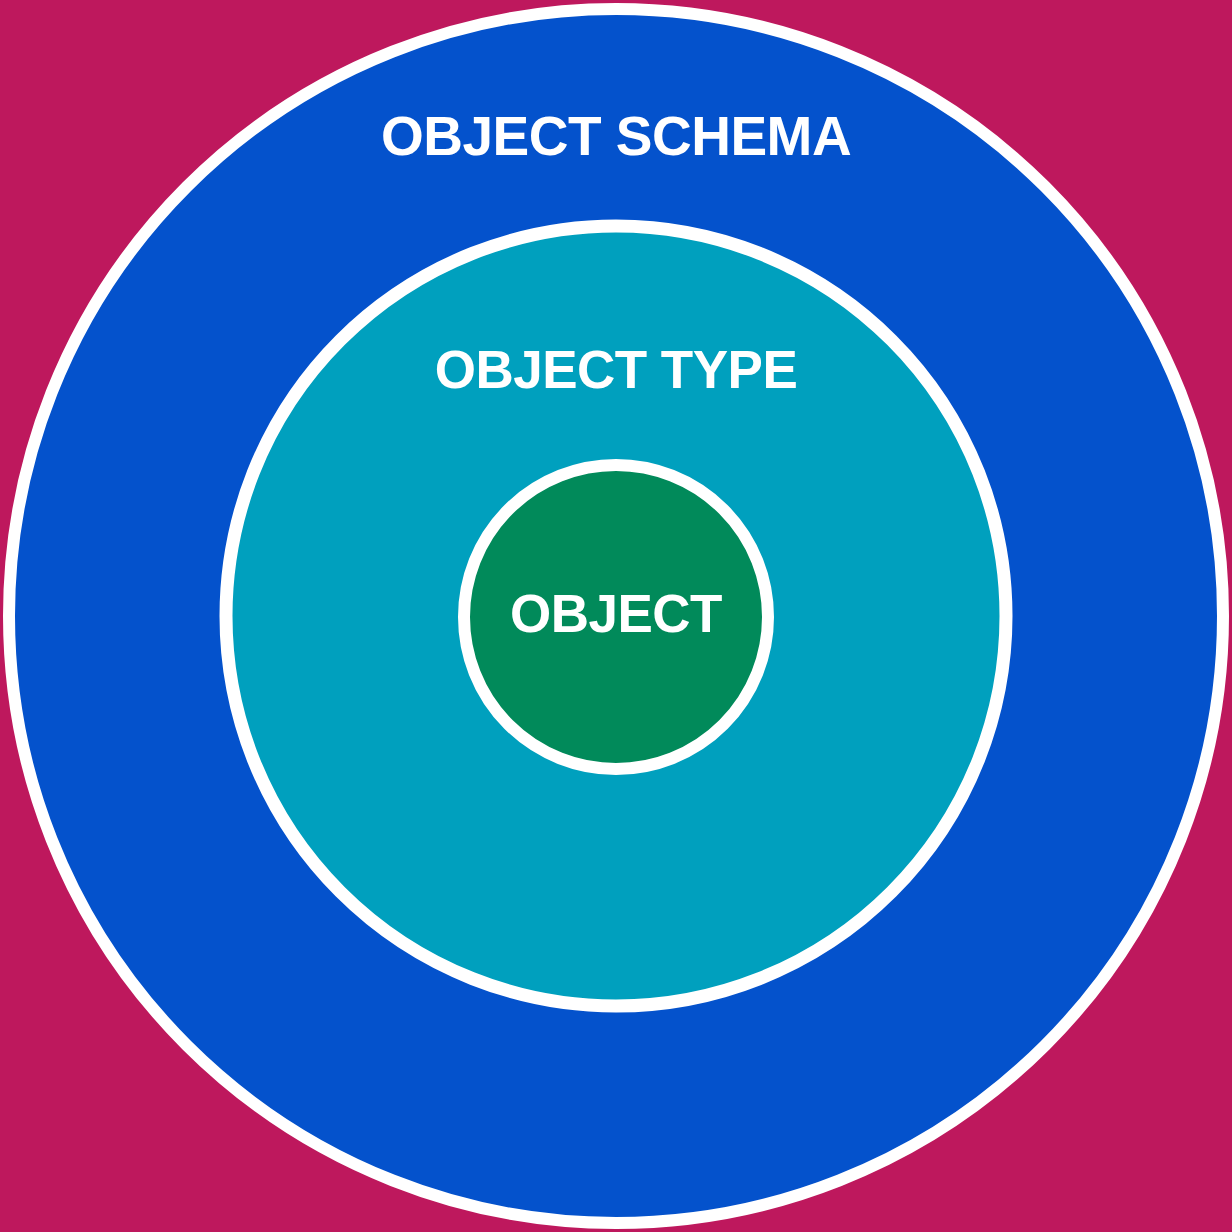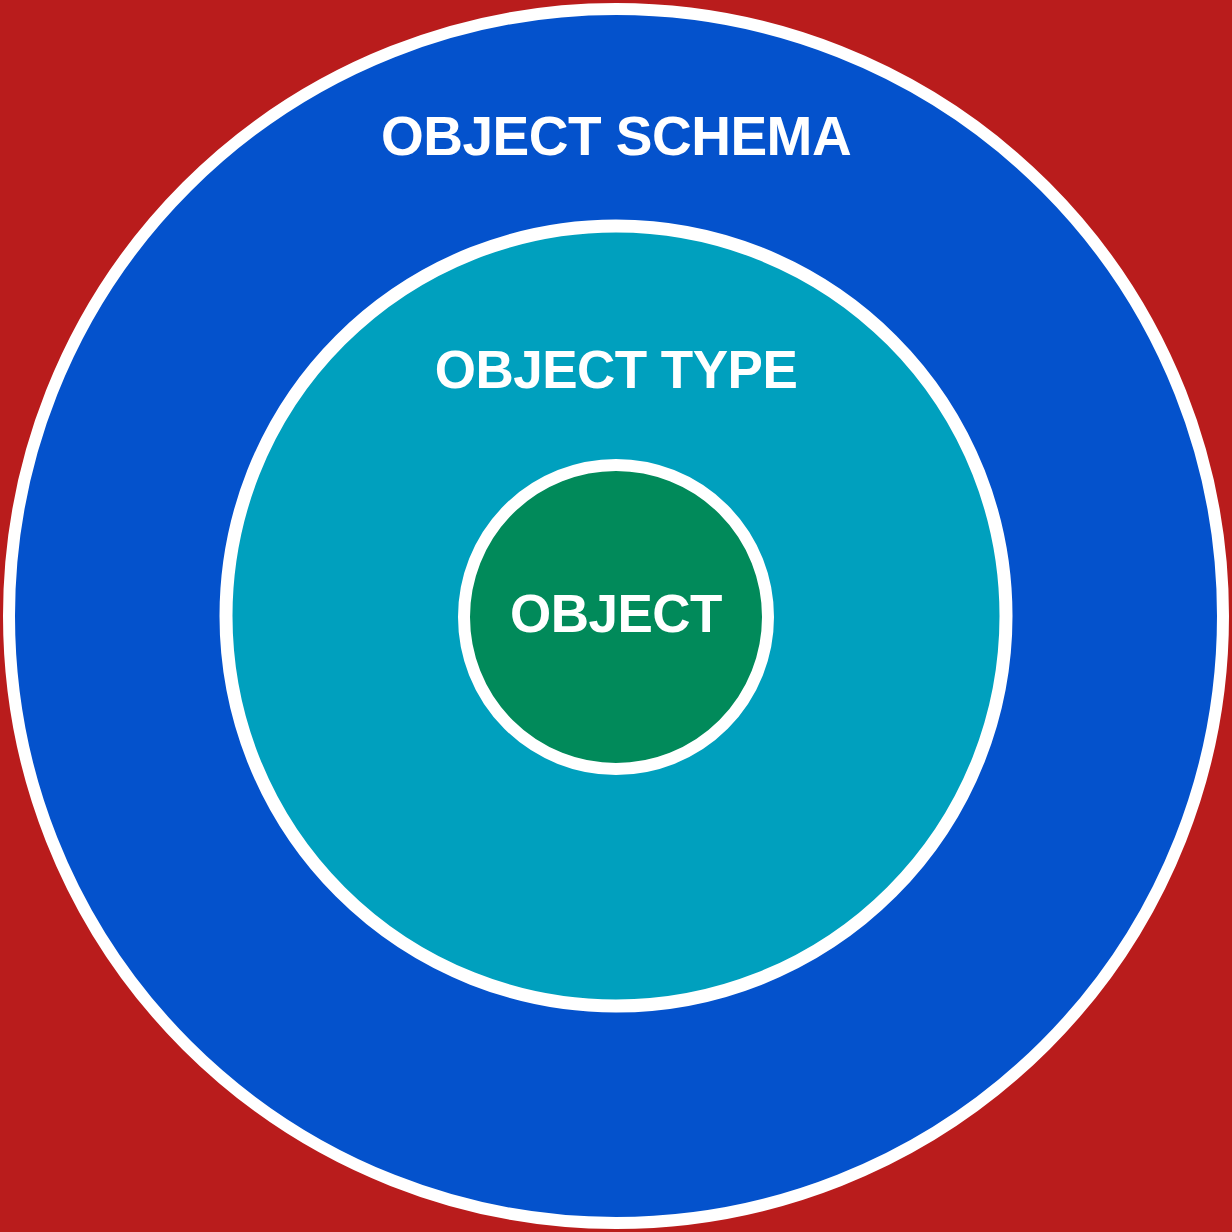--- a/index.html
+++ b/index.html
@@ -8,21 +8,21 @@
     padding: 0;
     width: 1232px;
     height: 1232px;
     background: #000000;
     overflow: hidden;
   }
   .stage {
     position: relative;
     width: 1232px;
     height: 1232px;
-    background: #b91c1c;
+    background: #be185d;
   }
   svg.diagram {
     display: block;
     width: 1232px;
     height: 1232px;
   }
   .ring {
     stroke: #FFFFFF;
   }
   .ring-label {

